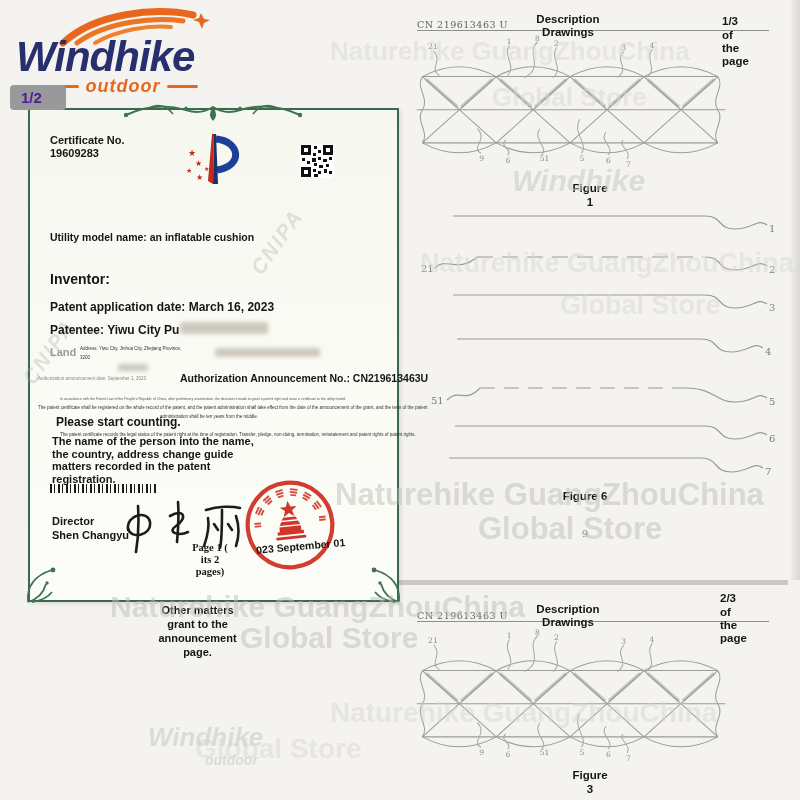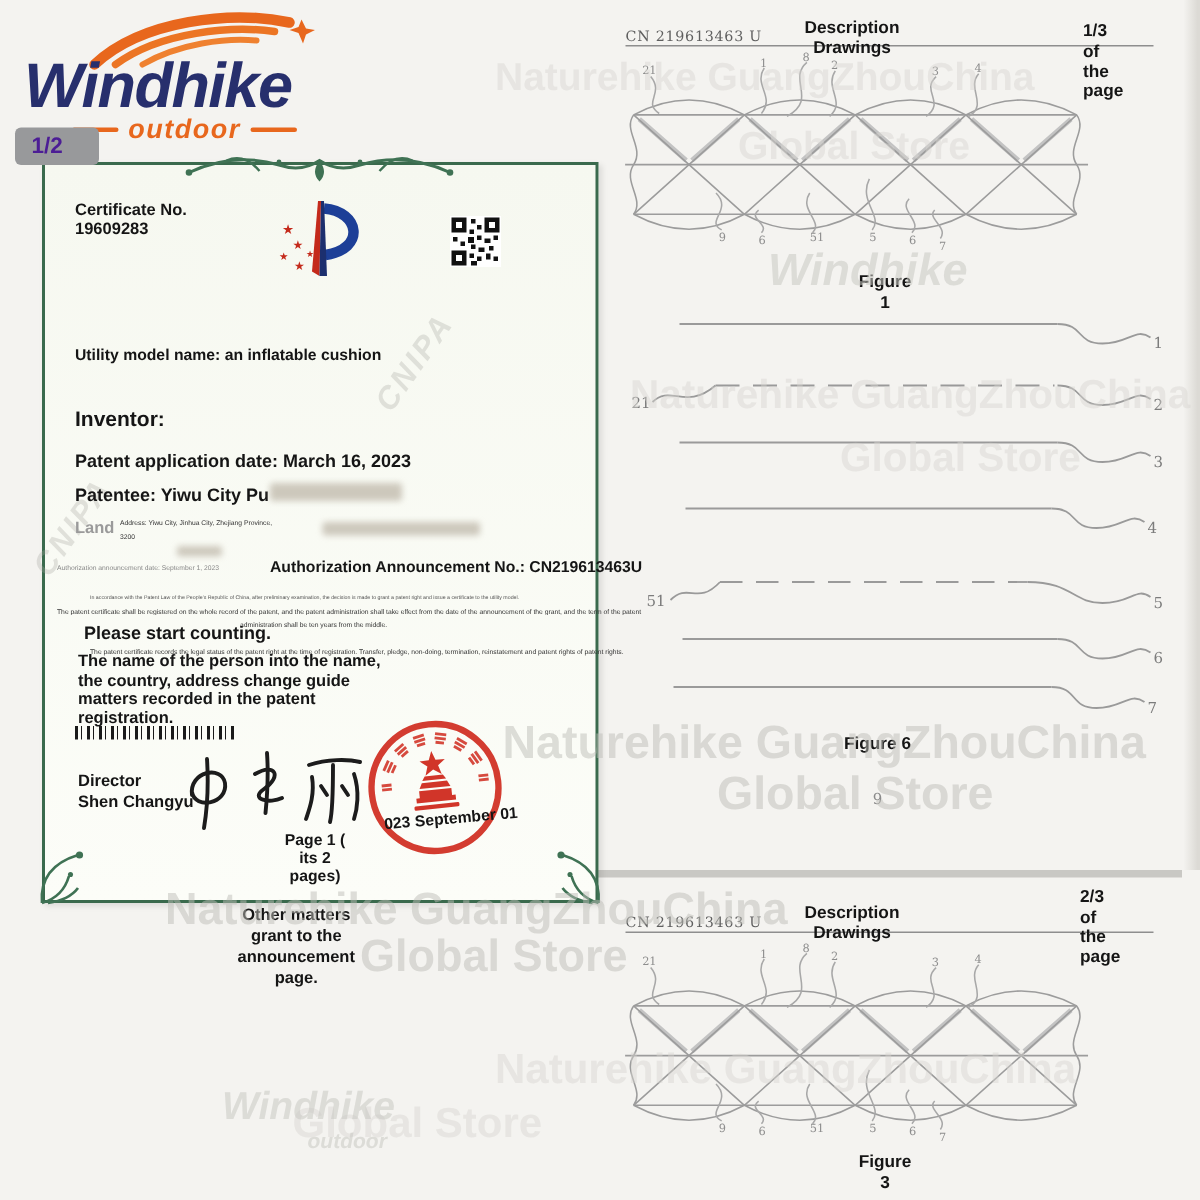--- a/index.html
+++ b/index.html
@@ -240,21 +240,21 @@
             <rect x="-3" y="-1" width="7" height="2"></rect>
           </g>
         <g transform="translate(84.5,48)">
             <rect x="-3" y="-4" width="7" height="2"></rect>
             <rect x="-3" y="-1" width="7" height="2"></rect>
           </g>
       </g>
     </svg>
     <div class="abs seal-date" style="left:226px;top:430px;">023 September 01</div>
 
-    <div class="abs pageinfo" style="left:120px;top:444px;width:120px;">
+    <div class="abs pageinfo" style="left:120px;top:432px;width:120px;font-family:Liberation Serif, serif;">
       <div>Page 1 (</div>
       <div>its 2</div>
       <div>pages)</div>
     </div>
   </div>
 
   <div class="abs othermatters" style="left:130px;top:603px;width:135px;">
     <div>Other matters</div>
     <div>grant to the</div>
     <div>announcement</div>

